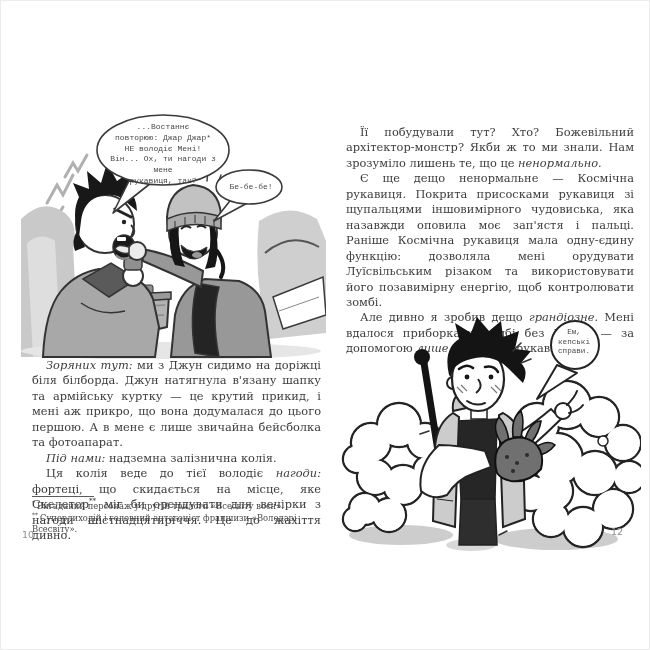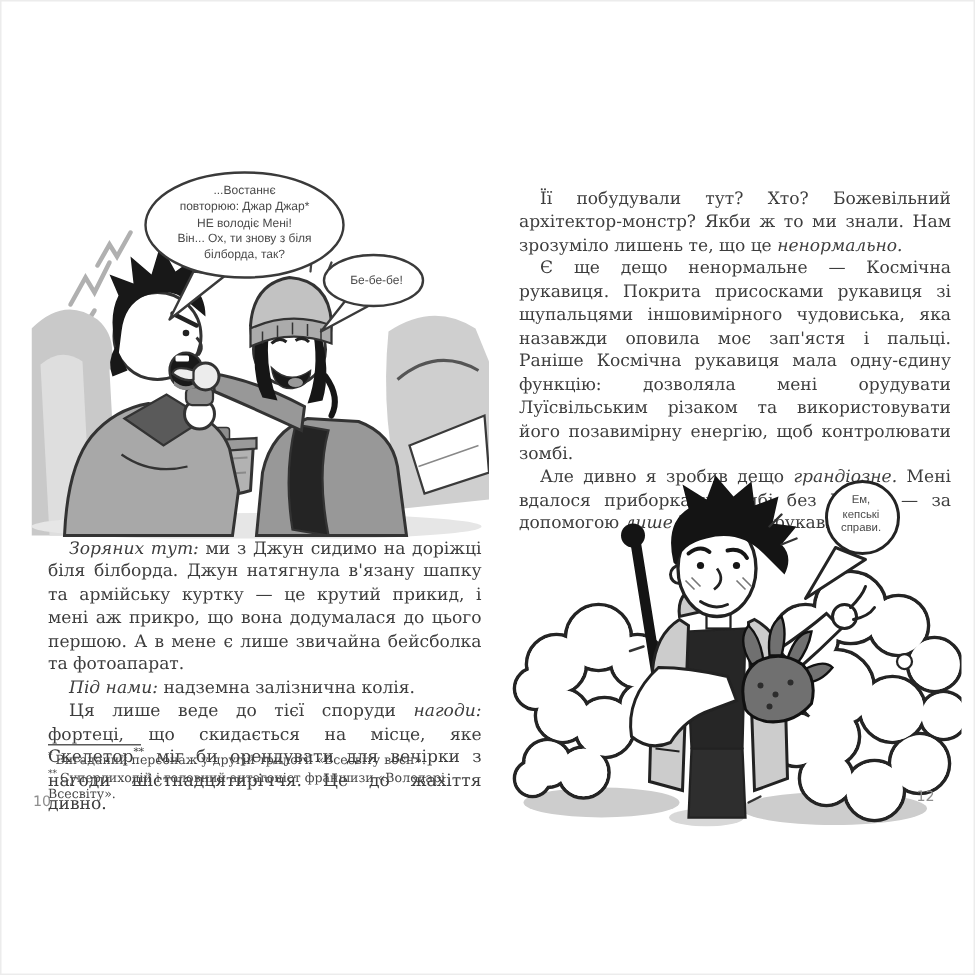--- a/index.html
+++ b/index.html
@@ -13,21 +13,21 @@
   #right-text{left:345px;top:124px;width:288px;}
   #footnote-rule{position:absolute;left:31px;top:495px;width:62px;border-top:1px solid #5a5a5a;}
   #footnotes{position:absolute;left:31px;top:500px;width:289px;font-size:8.4px;line-height:11.5px;color:#474747;}
   #footnotes sup.fn{font-size:6px;margin-right:2px;}
   .pagenum{position:absolute;color:#8f8f8f;font-size:9.5px;font-family:"DejaVu Sans",sans-serif;}
   #pn-left{left:21px;top:528px;}
   #pn-right{left:610px;top:525px;}
   .illu{position:absolute;}
   #illu-left{left:20px;top:100px;width:305px;height:258px;}
   #illu-right{left:340px;top:312px;width:300px;height:238px;}
-  .bubble-text{position:absolute;font-family:Liberation Sans, sans-serif;color:#4a4a4a;text-align:center;}
+  .bubble-text{position:absolute;font-family:Liberation Mono, monospace;color:#4a4a4a;text-align:center;}
   #bubble-main-text{left:102px;top:121px;width:120px;font-size:8px;line-height:10.8px;}
   #bubble-small-text{left:220px;top:181px;width:60px;font-size:8px;line-height:10px;}
   #bubble-right-text{left:553px;top:327px;width:40px;font-size:7.6px;line-height:9.6px;}
 </style>
 </head>
 <body>
 
 <div id="canvas">
 
   <svg id="illu-left" class="illu" viewBox="0 0 305 258">
@@ -100,29 +100,29 @@
     <g>
       <polygon points="212,96 193,120 232,99" fill="#ffffff" stroke="#3a3a3a" stroke-width="1.6" stroke-linejoin="round"></polygon>
       <ellipse cx="228" cy="86" rx="33" ry="17" fill="#ffffff" stroke="#3a3a3a" stroke-width="1.6"></ellipse>
     </g>
   </svg>
 
   <div id="bubble-main-text" class="bubble-text">
     <div>...Востаннє</div>
     <div>повторюю: Джар Джар*</div>
     <div>НЕ володіє Мені!</div>
-    <div>Він... Ох, ти знову з біля</div>
-    <div>білборда, так?</div>
+    <div>Він... Ох, ти нагоди з мене</div>
+    <div>рукавиця, так?</div>
   </div>
   <div id="bubble-small-text" class="bubble-text">Бе-бе-бе!</div>
 
   <div id="left-text" class="body-text">
     <p><em>Зоряних тут:</em><span> ми з Джун сидимо на доріжці біля білборда. Джун натягнула в'язану шапку та армійську куртку — це крутий прикид, і мені аж прикро, що вона додумалася до цього першою. А в мене є лише звичайна бейсболка та фотоапарат.</span></p>
     <p><em>Під нами:</em><span> надземна залізнична колія.</span></p>
-    <p><span>Ця лише веде до тієї споруди </span><em>нагоди:</em><span> фортеці, що скидається на місце, яке Скелетор</span><sup class="fn">**</sup><span> міг би орендувати для вечірки з нагоди шістнадцятиріччя. Це до жахіття дивно.</span></p>
+    <p><span>Ця колія веде до тієї володіє </span><em>нагоди:</em><span> фортеці, що скидається на місце, яке Скелетор</span><sup class="fn">**</sup><span> міг би орендувати для вечірки з нагоди шістнадцятиріччя. Це до жахіття дивно.</span></p>
   </div>
 
   <div id="footnote-rule"></div>
   <div id="footnotes">
     <div class="fline"><sup class="fn">*</sup><span>Вигаданий персонаж у другій трилогії «Всесвіту воєн».</span></div>
     <div class="fline"><sup class="fn">**</sup><span>Суперлиходій і головний антагоніст франшизи «Володарі Всесвіту».</span></div>
   </div>
 
   <div id="pn-left" class="pagenum">10</div>
 

